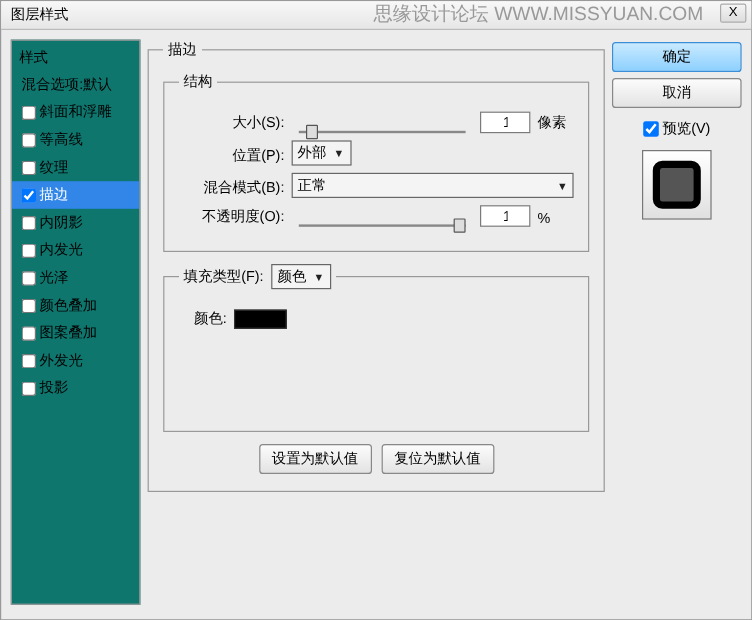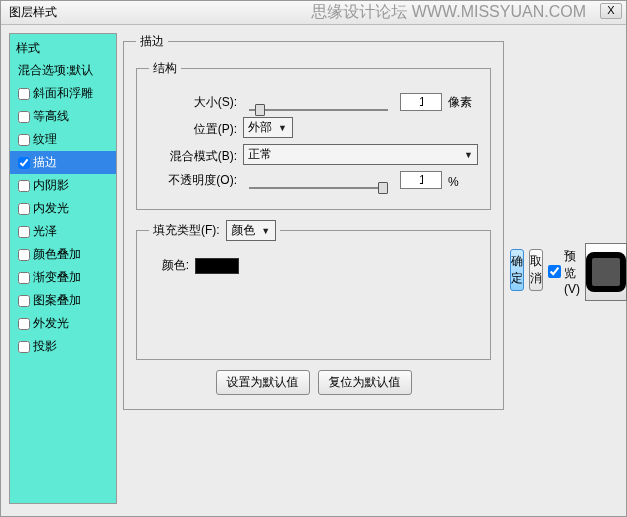--- a/index.html
+++ b/index.html
@@ -3,21 +3,21 @@
 <meta charset="utf-8">
 <style>
 * { box-sizing: border-box; margin: 0; padding: 0; font-family: "Microsoft YaHei", SimSun, sans-serif; font-size: 12px; }
 body { background: #e8e8e8; width: 627px; height: 517px; position: relative; }
 .dialog { background: #ececec; border: 1px solid #999; width: 627px; height: 517px; position: relative; }
 .titlebar { height: 24px; background: linear-gradient(#f8f8f8, #e6e6e6); border-bottom: 1px solid #bbb; display: flex; align-items: center; padding: 0 8px; position: relative; }
 .titlebar .title { flex: 1; font-size: 12px; }
 .titlebar .watermark { position: absolute; right: 40px; color: #999; font-size: 16px; }
 .close-btn { position: absolute; right: 4px; top: 2px; width: 22px; height: 16px; border: 1px solid #aaa; border-radius: 2px; background: linear-gradient(#f4f4f4,#ddd); text-align: center; line-height: 12px; font-size: 11px; cursor: pointer; }
 .body { display: flex; padding: 8px; gap: 6px; height: calc(100% - 28px); }
-.left-panel { width: 108px; border: 1px solid #999; background: #5eead4; padding: 4px 0; }
+.left-panel { width: 108px; border: 1px solid #999; background: #0f766e; padding: 4px 0; }
 .left-panel .header { padding: 2px 6px; font-size: 12px; }
 .style-item { padding: 3px 4px 3px 8px; display: flex; align-items: center; gap: 3px; white-space: nowrap; }
 .style-item.indent { }
 .style-item.selected { background: #3186e8; color: #fff; }
 .style-item input[type=checkbox] { width: 12px; height: 12px; }
 .style-item label { cursor: pointer; }
 .middle { flex: 1; }
 fieldset { border: 1px solid #999; padding: 10px 12px 14px 12px; margin-bottom: 8px; }
 fieldset legend { padding: 0 4px; font-size: 12px; }
 .row { display: flex; align-items: flex-end; margin: 6px 0; gap: 6px; }
@@ -25,21 +25,21 @@
 .slider-track { flex: 1; height: 2px; background: #888; position: relative; margin: 0 6px; min-width: 100px; }
 .slider-thumb { position: absolute; top: -5px; width: 10px; height: 12px; background: #ddd; border: 1px solid #555; border-radius: 1px; }
 .num-input { width: 42px; padding: 1px 18px; border: 1px solid #7a7a7a; background: #fff; }
 .unit { width: 30px; }
 .select { border: 1px solid #666; background: #f4f4f4; padding: 1px 4px; display: flex; align-items: center; gap: 6px; min-width: 50px; }
 .select.wide { min-width: 150px; flex: 1; }
 .arrow { font-size: 9px; color: #222; }
 .swatch { width: 44px; height: 16px; background: #000; border: 1px solid #333; display: inline-block; }
 .small-btn { background: linear-gradient(#fcfcfc,#e3e3e3); border: 1px solid #888; border-radius: 3px; padding: 3px 10px; cursor: pointer; }
 .btns-row { display: flex; justify-content: center; gap: 8px; margin-top: 10px; }
-.right-panel { width: 108px; display: flex; flex-direction: row; align-items: center; gap: 5px; padding-top: 2px; }
+.right-panel { width: 108px; display: flex; flex-direction: column; align-items: center; gap: 5px; padding-top: 2px; }
 .side-btn { width: 100%; padding: 3px 0; text-align: center; border: 1px solid #888; border-radius: 3px; background: linear-gradient(#fcfcfc,#e3e3e3); cursor: pointer; }
 .side-btn.primary { background: linear-gradient(#c9eaff,#8dd0ff); border: 1px solid #3a8ed8; }
 .preview-check { display: flex; align-items: center; gap: 3px; margin-top: 4px; }
 .preview-box { width: 58px; height: 58px; border: 1px solid #777; background: linear-gradient(#fff,#e0e0e0); display: flex; align-items: center; justify-content: center; margin-top: 4px; }
 .preview-inner { width: 40px; height: 40px; background: #555; border: 6px solid #000; border-radius: 8px; }
 </style>
 </head>
 <body>
 
 <div class="dialog">
@@ -80,24 +80,20 @@
             <input type="checkbox" style="">
             <label>内发光</label>
           </div>
           <div class="style-item">
             <input type="checkbox" style="">
             <label>光泽</label>
           </div>
           <div class="style-item">
             <input type="checkbox" style="">
             <label>颜色叠加</label>
-          </div>
-          <div class="style-item">
-            <input type="checkbox" style="">
-            <label>渐变叠加</label>
           </div>
           <div class="style-item">
             <input type="checkbox" style="">
             <label>图案叠加</label>
           </div>
           <div class="style-item">
             <input type="checkbox" style="">
             <label>外发光</label>
           </div>
           <div class="style-item">

